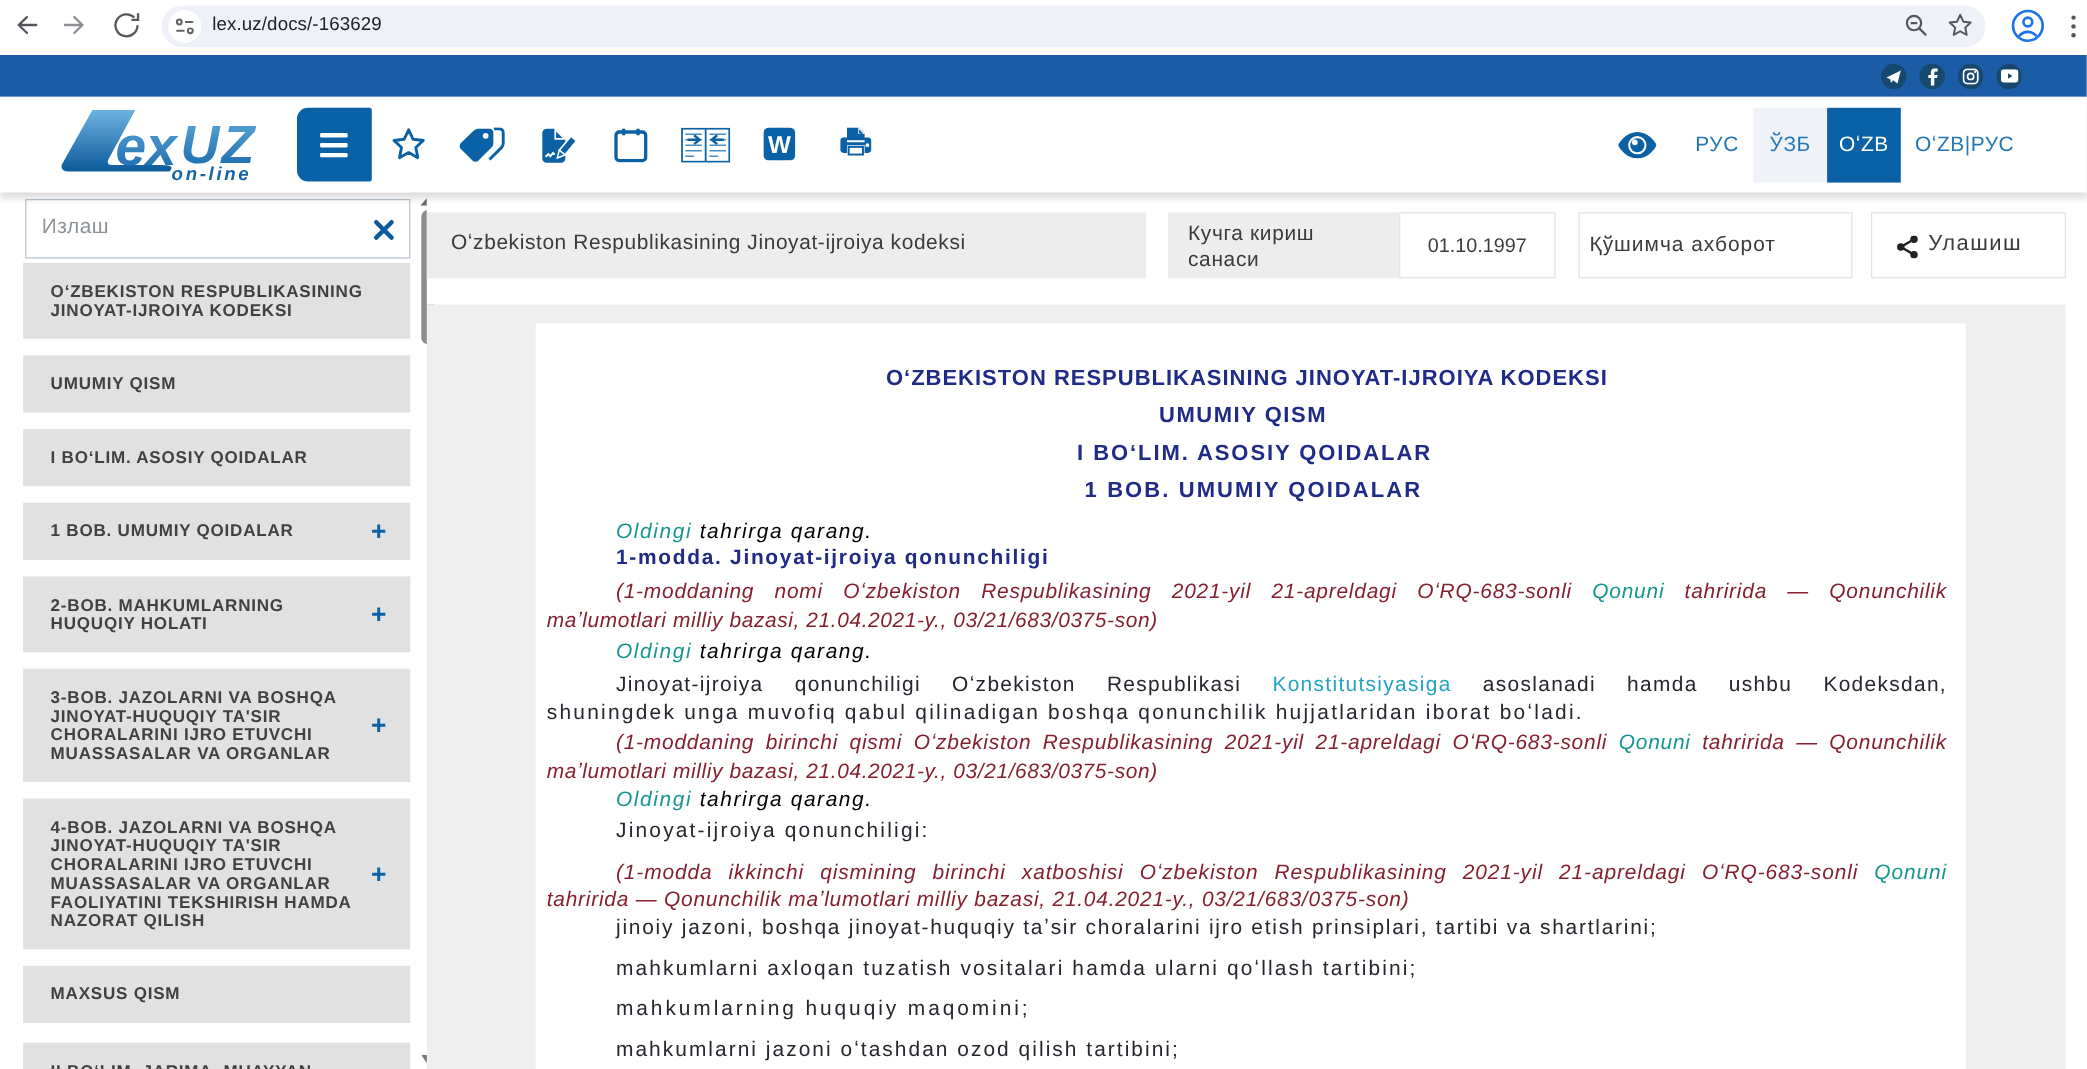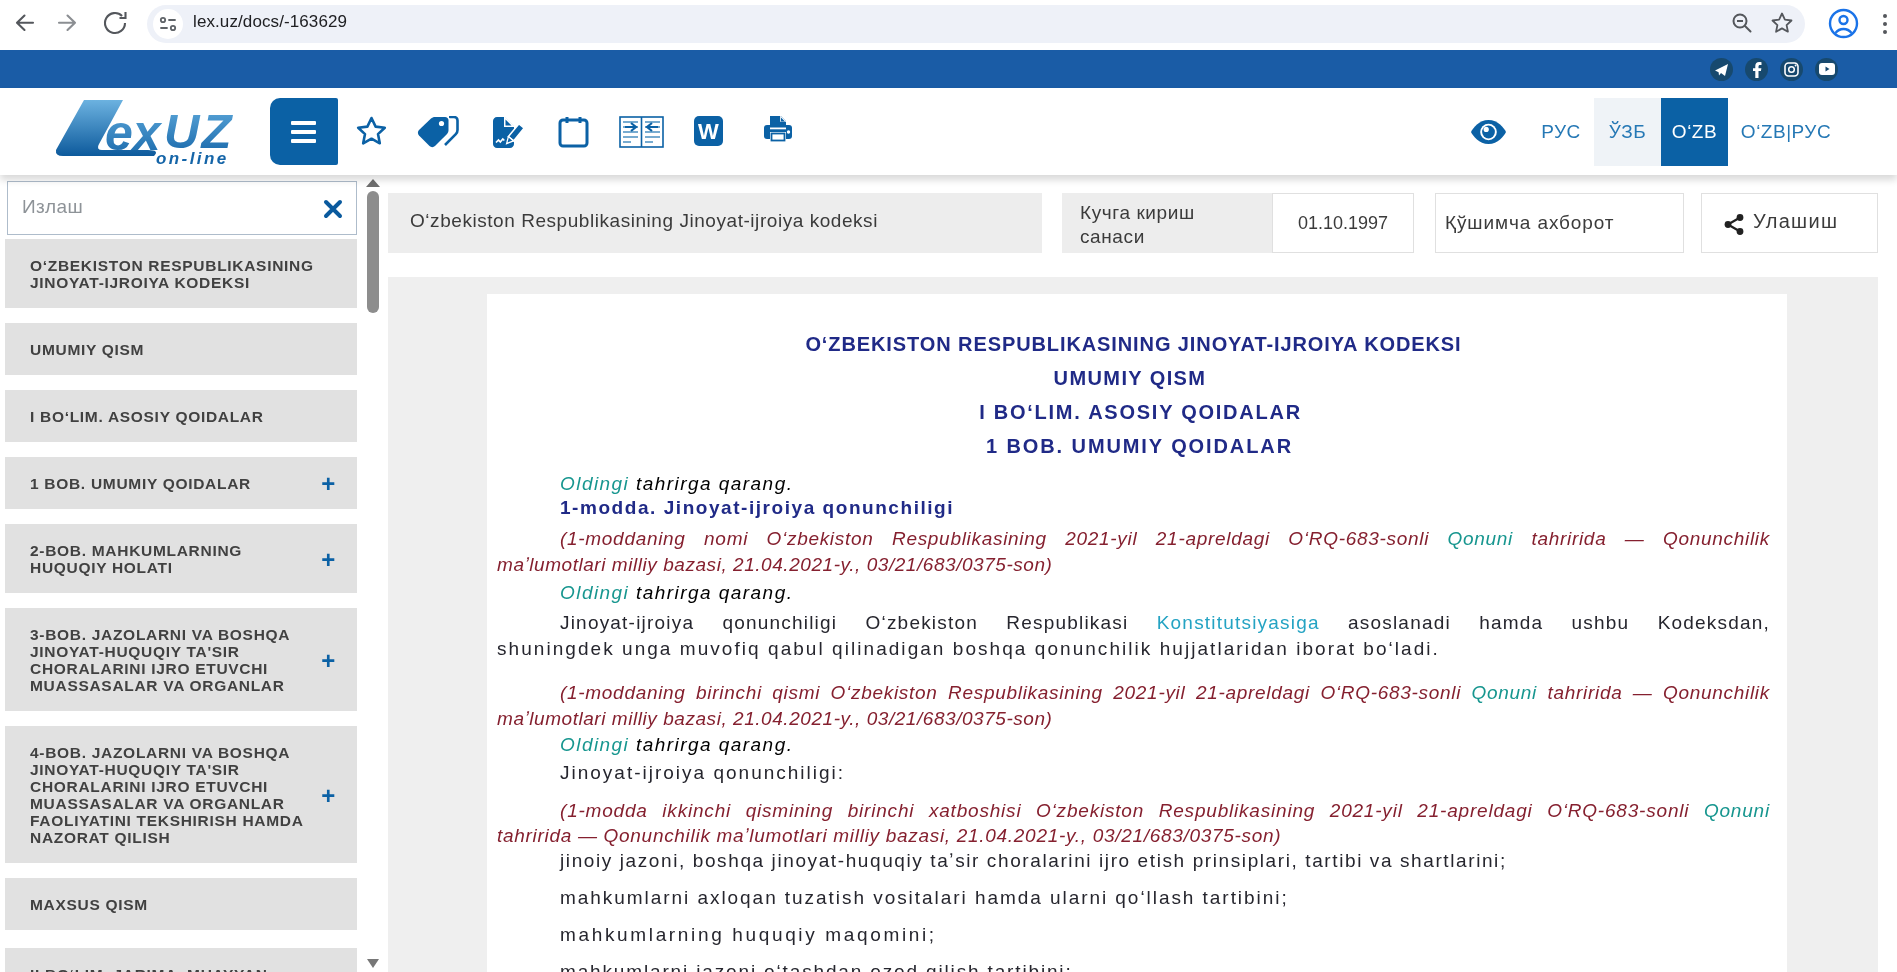--- a/index.html
+++ b/index.html
@@ -20,21 +20,21 @@
 
 #header { position:absolute; left:0; top:88px; width:1897px; height:87px; background:#fff;
   box-shadow:0 5px 7px rgba(0,0,0,0.15); z-index:5;text-align:right; }
 #burger { position:absolute; left:270px; top:10px; width:68px; height:67px; border-radius:10px 2px 2px 10px; background:#0b61a5; }
 .hline { position:absolute; left:21px; width:25px; height:4.5px; border-radius:1px; background:#fff; }
 .hicon { position:absolute; top:28px; }
 #langs { position:absolute; top:10px; height:68px; font-size:19px; color:#2578b5; letter-spacing:0.5px; }
 .langbox { position:absolute; top:0; height:68px; display:flex; align-items:center; justify-content:center; }
 
 
-#sidebar { position:absolute; left:0; top:175px; width:388px; height:612px; background:#fff; }
+#sidebar { position:absolute; left:16px; top:175px; width:388px; height:612px; background:#fff; }
 #search { position:absolute; left:7px; top:6px; width:350px; height:54px; border:1px solid #aebccb; background:#fff; }
 #search span { position:absolute; left:14px; top:14px; font-size:19px; color:#8e9398; letter-spacing:0.4px; }
 .sitem { position:absolute; left:5px; width:352px; background:#e1e1e1; color:#414141;
   font-weight:bold; font-size:15.5px; line-height:17px; letter-spacing:0.7px; }
 .sitem .txt { position:absolute; left:25px; top:50%; transform:translateY(-50%); width:310px; white-space:nowrap; }
 .plus { position:absolute; right:21px; top:50%; transform:translateY(-50%); color:#0b61a5;
   font-size:24px; font-weight:bold; }
 #sthumb { position:absolute; left:367px; top:16px; width:12px; height:122px; border-radius:6px; background:#8d8d8d; }
 
 
@@ -285,21 +285,21 @@
   <div id="L02" class="hd" style="margin-top:8.5px;padding-right:7px;letter-spacing:1.4px">UMUMIY QISM</div>
   <div id="L03" class="hd" style="margin-top:8.5px;padding-left:14px;letter-spacing:1.75px">I BOʻLIM. ASOSIY QOIDALAR</div>
   <div id="L04" class="hd" style="margin-top:8.5px;padding-left:12px;letter-spacing:1.9px">1 BOB. UMUMIY QOIDALAR</div>
   <div id="L05" class="ll ind" style="margin-top:11px;letter-spacing:1.45px"><span class="teal">Oldingi</span> <span class="pur">tahrirga qarang.</span></div>
   <div id="L06" class="ll ind modda" style="margin-top:-1px;letter-spacing:1.55px">1-modda. Jinoyat-ijroiya qonunchiligi</div>
   <div id="L07" class="jl ind mar" style="margin-top:5.5px;letter-spacing:0.7px">(1-moddaning nomi Oʻzbekiston Respublikasining 2021-yil 21-apreldagi OʻRQ-683-sonli <span class="qon">Qonuni</span> tahririda — Qonunchilik</div>
   <div id="L08" class="ll mar" style="letter-spacing:0.55px">maʼlumotlari milliy bazasi, 21.04.2021-y., 03/21/683/0375-son)</div>
   <div id="L09" class="ll ind" style="margin-top:2.5px;letter-spacing:1.45px"><span class="teal">Oldingi</span> <span class="pur">tahrirga qarang.</span></div>
   <div id="L10" class="jl ind" style="margin-top:5px;letter-spacing:1.2px">Jinoyat-ijroiya qonunchiligi Oʻzbekiston Respublikasi <span class="konst">Konstitutsiyasiga</span> asoslanadi hamda ushbu Kodeksdan,</div>
   <div id="L11" class="ll" style="letter-spacing:2.05px">shuningdek unga muvofiq qabul qilinadigan boshqa qonunchilik hujjatlaridan iborat boʻladi.</div>
-  <div id="L12" class="jl ind mar" style="margin-top:19px;letter-spacing:0.7px">(1-moddaning birinchi qismi Oʻzbekiston Respublikasining 2021-yil 21-apreldagi OʻRQ-683-sonli <span class="qon">Qonuni</span> tahririda — Qonunchilik</div>
+  <div id="L12" class="jl ind mar" style="margin-top:2px;letter-spacing:0.7px">(1-moddaning birinchi qismi Oʻzbekiston Respublikasining 2021-yil 21-apreldagi OʻRQ-683-sonli <span class="qon">Qonuni</span> tahririda — Qonunchilik</div>
   <div id="L13" class="ll mar" style="letter-spacing:0.55px">maʼlumotlari milliy bazasi, 21.04.2021-y., 03/21/683/0375-son)</div>
   <div id="L14" class="ll ind" style="margin-top:0.5px;letter-spacing:1.45px"><span class="teal">Oldingi</span> <span class="pur">tahrirga qarang.</span></div>
   <div id="L15" class="ll ind" style="margin-top:3px;letter-spacing:2.0px">Jinoyat-ijroiya qonunchiligi:</div>
   <div id="L16" class="jl ind mar" style="margin-top:12px;letter-spacing:0.8px">(1-modda ikkinchi qismining birinchi xatboshisi Oʻzbekiston Respublikasining 2021-yil 21-apreldagi OʻRQ-683-sonli <span class="qon">Qonuni</span></div>
   <div id="L17" class="ll mar" style="letter-spacing:0.7px">tahririda — Qonunchilik maʼlumotlari milliy bazasi, 21.04.2021-y., 03/21/683/0375-son)</div>
   <div id="L18" class="ll ind" style="margin-top:-0.5px;letter-spacing:1.6px">jinoiy jazoni, boshqa jinoyat-huquqiy taʼsir choralarini ijro etish prinsiplari, tartibi va shartlarini;</div>
   <div id="L20" class="ll ind" style="margin-top:11.5px;letter-spacing:1.95px">mahkumlarni axloqan tuzatish vositalari hamda ularni qoʻllash tartibini;</div>
   <div id="L19" class="ll ind" style="margin-top:11.5px;letter-spacing:2.65px">mahkumlarning huquqiy maqomini;</div>
   <div id="L21" class="ll ind" style="margin-top:11px;letter-spacing:1.85px">mahkumlarni jazoni oʻtashdan ozod qilish tartibini;</div>
 </div>

